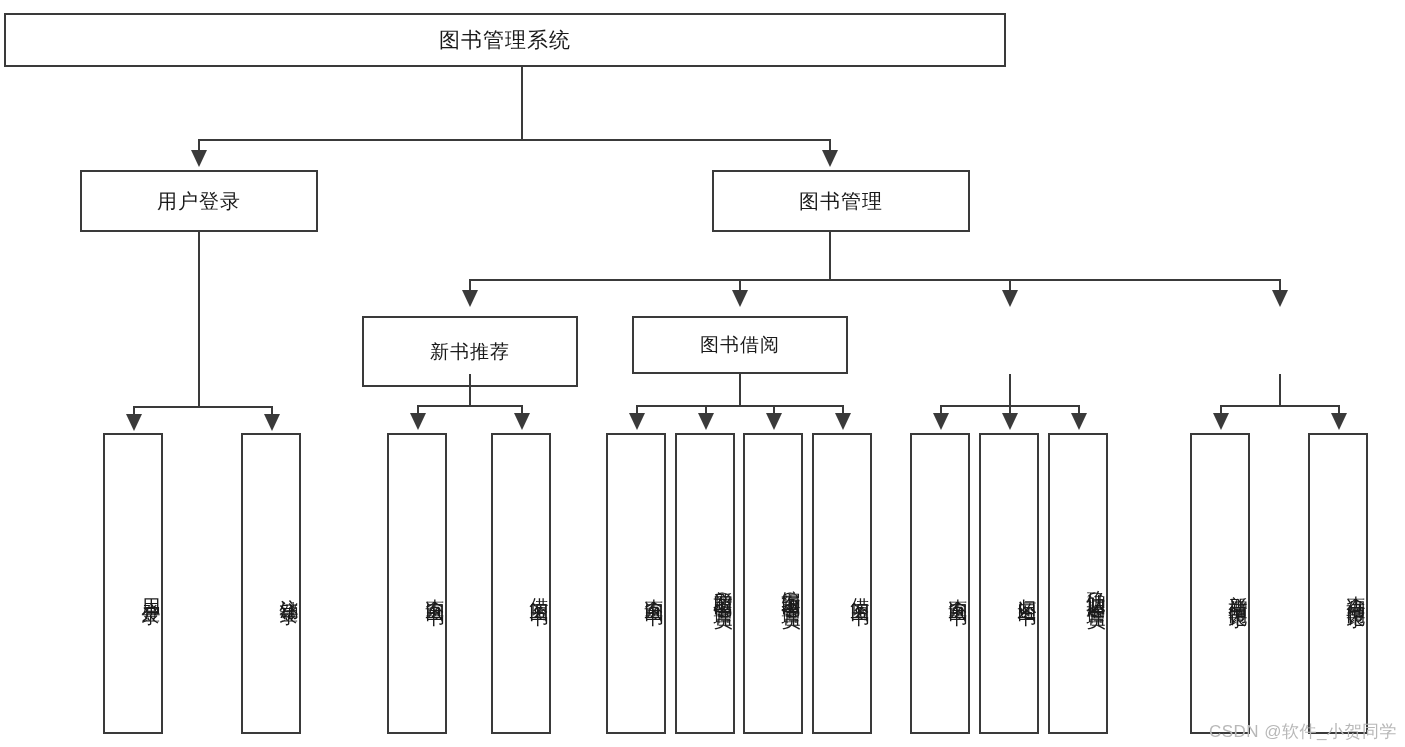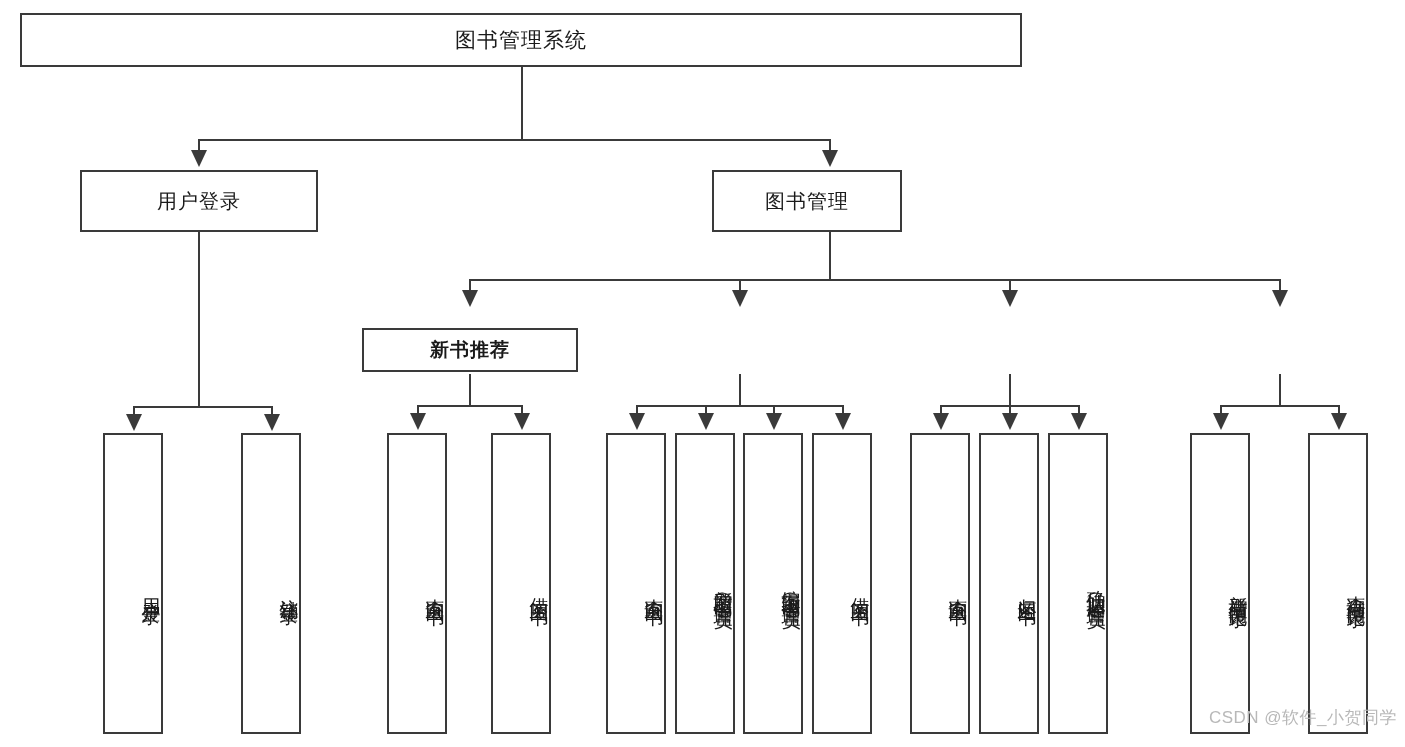--- a/index.html
+++ b/index.html
@@ -65,65 +65,66 @@
     position: absolute;
     width: 0;
     height: 0;
     border-left: 8px solid transparent;
     border-right: 8px solid transparent;
     border-top: 17px solid #3a3a3a;
   }
   .watermark {
     position: absolute;
     right: 8px;
-    bottom: 18px;
+    bottom: 4px;
     font-size: 17px;
     color: #b8b8b8;
     letter-spacing: 0.5px;
     white-space: nowrap;
   }
 </style>
 </head>
 <body>
 
 <div id="canvas">
 
-  <div class="node node-root" style="left:20px; top:13px; width:1002px; height:54px;">图书管理系统</div>
+  <div class="node node-root" style="left:4px; top:13px; width:1002px; height:54px;">图书管理系统</div>
 
   <div class="conn conn-v" style="left:521px; top:67px; width:2px; height:73px;"></div>
   <div class="conn conn-h" style="left:198px; top:139px; width:632px; height:2px;"></div>
   <div class="conn conn-v" style="left:198px; top:139px; width:2px; height:17px;"></div>
   <div class="arrow" style="left:191px; top:150px;"></div>
   <div class="conn conn-v" style="left:829px; top:139px; width:2px; height:17px;"></div>
   <div class="arrow" style="left:822px; top:150px;"></div>
 
   <div class="node node-l2" style="left:80px; top:170px; width:238px; height:62px;">用户登录</div>
 
-  <div class="node node-l2" style="left:712px; top:170px; width:190px; height:62px;">图书管理</div>
+  <div class="node node-l2" style="left:712px; top:170px; width:258px; height:62px;">图书管理</div>
 
   <div class="conn conn-v" style="left:198px; top:232px; width:2px; height:175px;"></div>
   <div class="conn conn-h" style="left:133px; top:406px; width:140px; height:2px;"></div>
   <div class="conn conn-v" style="left:133px; top:406px; width:2px; height:12px;"></div>
   <div class="arrow" style="left:126px; top:414px;"></div>
   <div class="conn conn-v" style="left:271px; top:406px; width:2px; height:12px;"></div>
   <div class="arrow" style="left:264px; top:414px;"></div>
 
   <div class="conn conn-v" style="left:829px; top:232px; width:2px; height:48px;"></div>
   <div class="conn conn-h" style="left:469px; top:279px; width:812px; height:2px;"></div>
   <div class="conn conn-v" style="left:469px; top:279px; width:2px; height:17px;"></div>
   <div class="arrow" style="left:462px; top:290px;"></div>
   <div class="conn conn-v" style="left:739px; top:279px; width:2px; height:17px;"></div>
   <div class="arrow" style="left:732px; top:290px;"></div>
   <div class="conn conn-v" style="left:1009px; top:279px; width:2px; height:17px;"></div>
   <div class="arrow" style="left:1002px; top:290px;"></div>
   <div class="conn conn-v" style="left:1279px; top:279px; width:2px; height:17px;"></div>
   <div class="arrow" style="left:1272px; top:290px;"></div>
 
-  <div class="node node-l3" style="left:362px; top:328px; width:216px; height:44px;font-weight:bold;">新书推荐</div>
-
+  <div class="node node-l3" style="left:362px; top:316px; width:216px; height:71px;">新书推荐</div>
+
+  <div class="node node-l3" style="left:632px; top:316px; width:216px; height:58px;">图书借阅</div>
 
 
 
   <div class="conn conn-v" style="left:469px; top:374px; width:2px; height:32px;"></div>
   <div class="conn conn-h" style="left:417px; top:405px; width:106px; height:2px;"></div>
   <div class="conn conn-v" style="left:417px; top:405px; width:2px; height:12px;"></div>
   <div class="arrow" style="left:410px; top:413px;"></div>
   <div class="conn conn-v" style="left:521px; top:405px; width:2px; height:12px;"></div>
   <div class="arrow" style="left:514px; top:413px;"></div>
 

